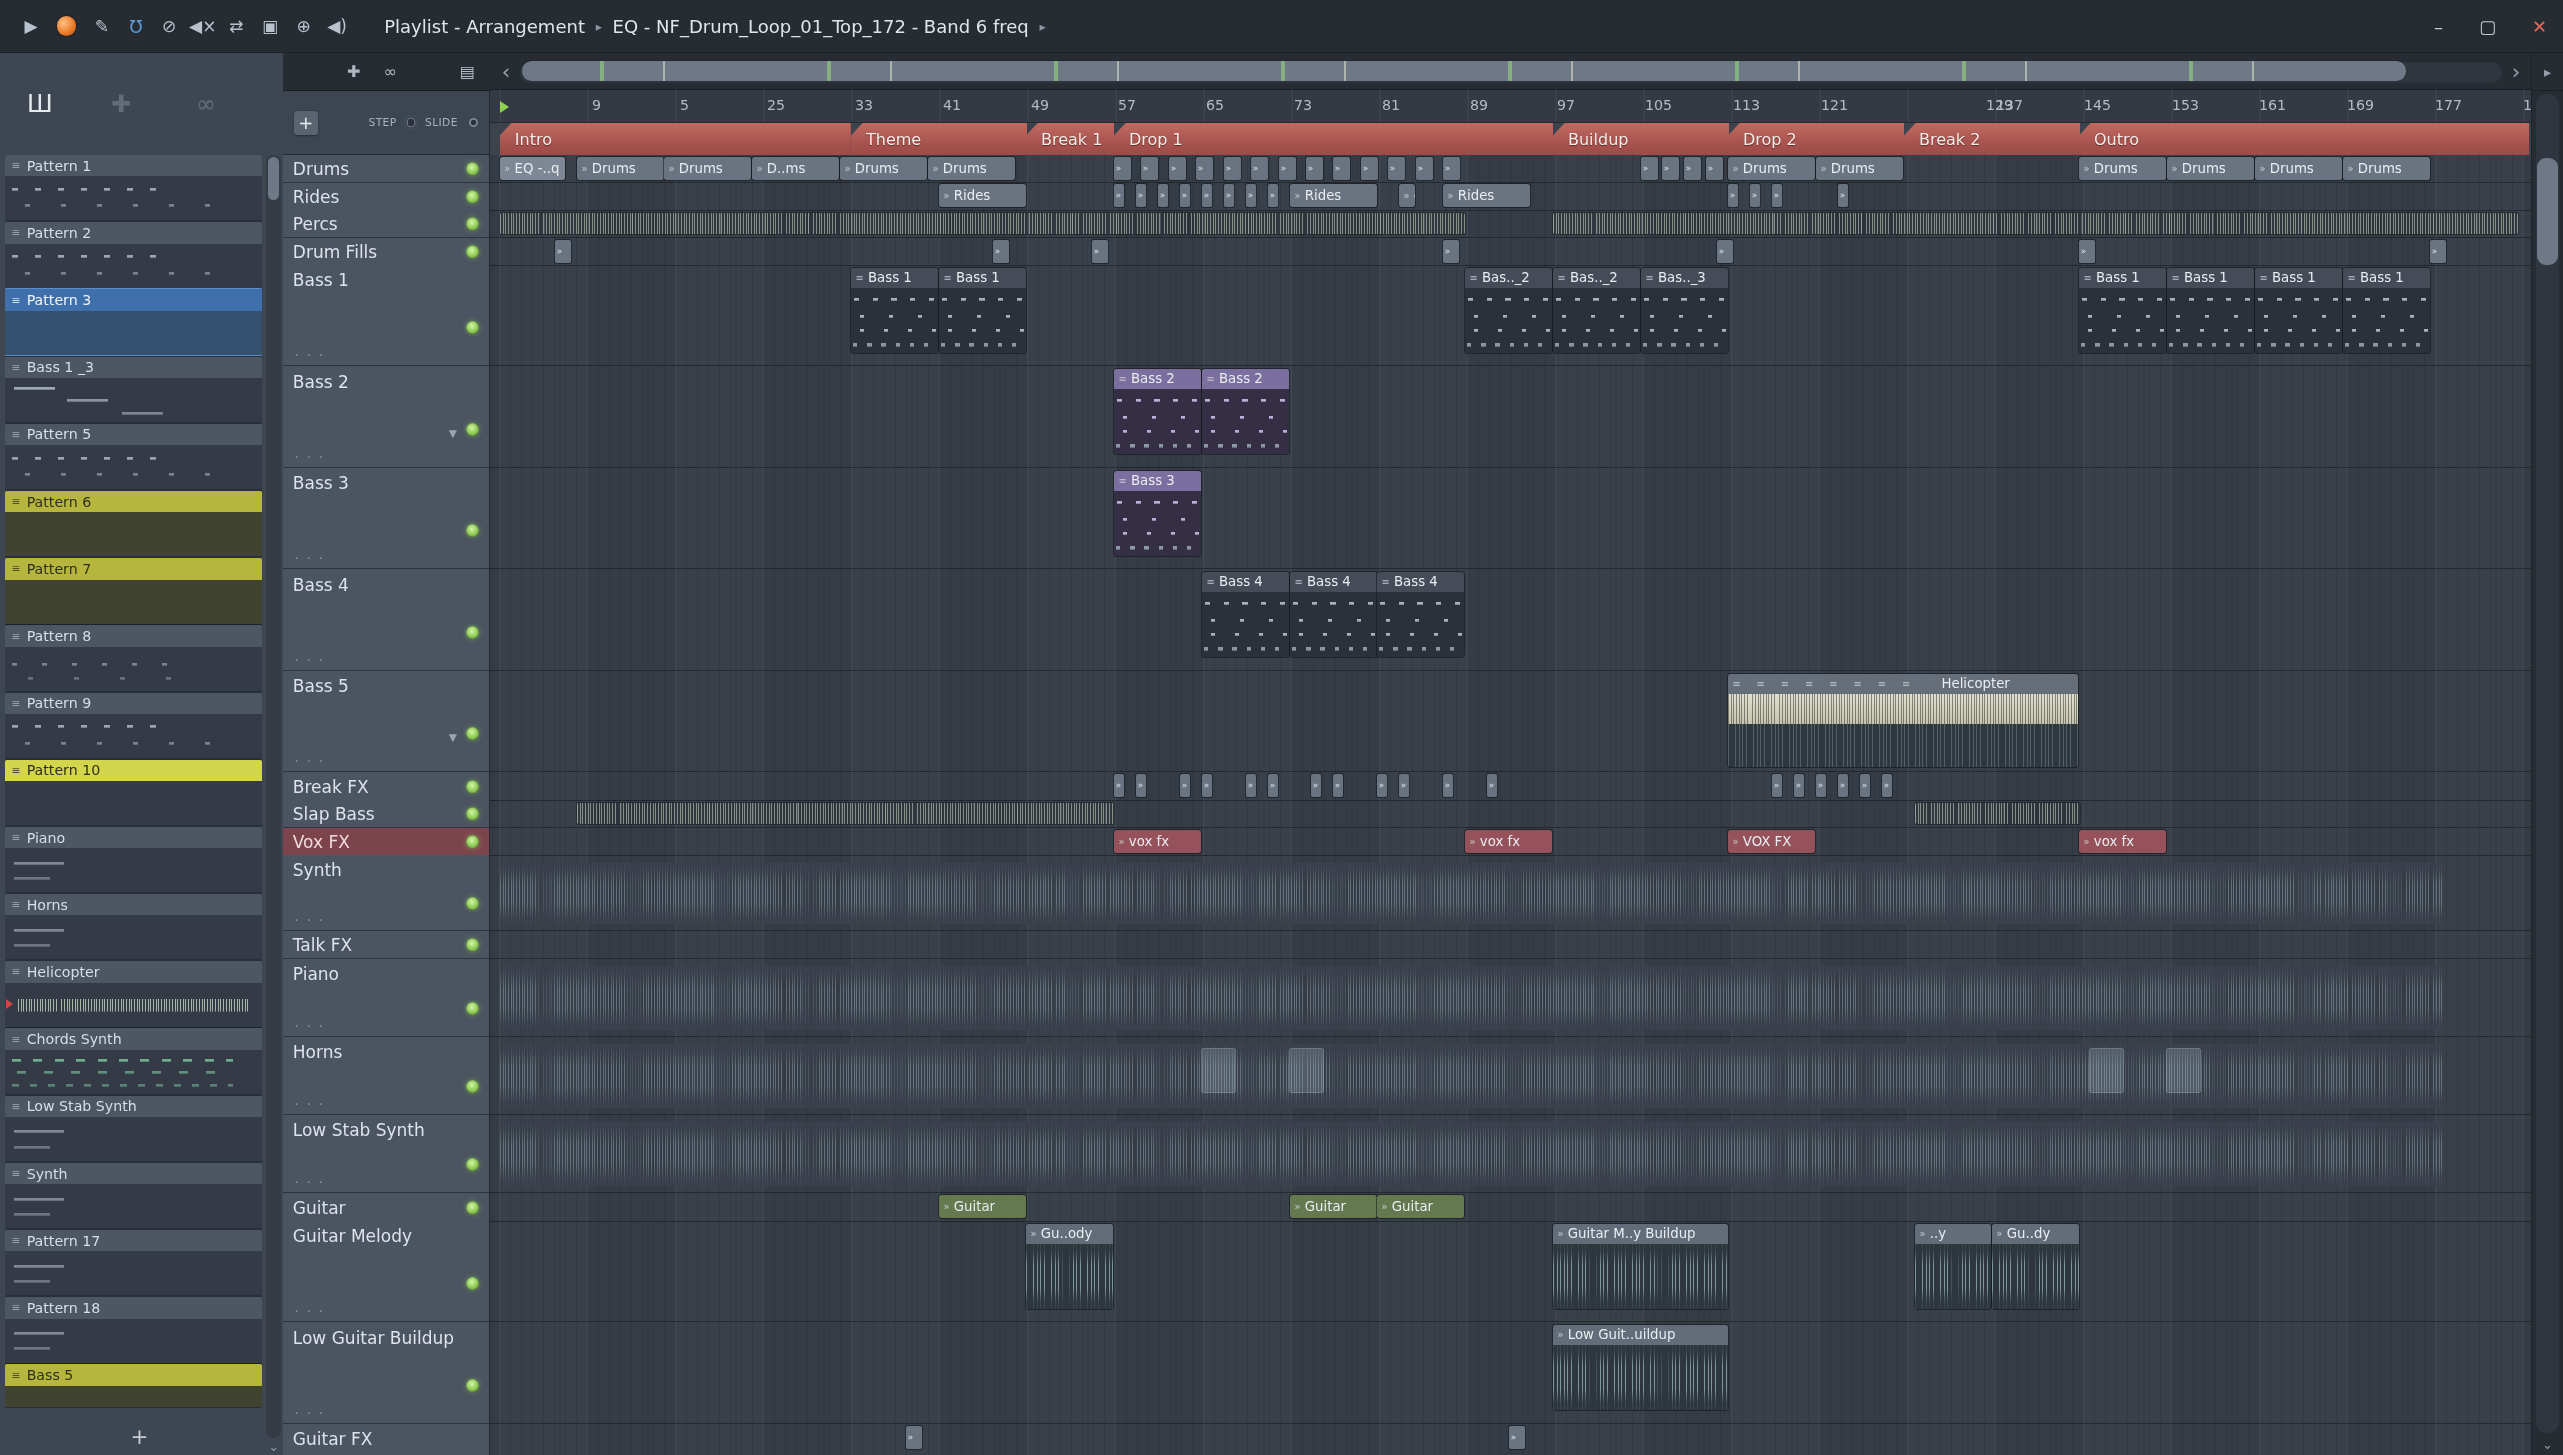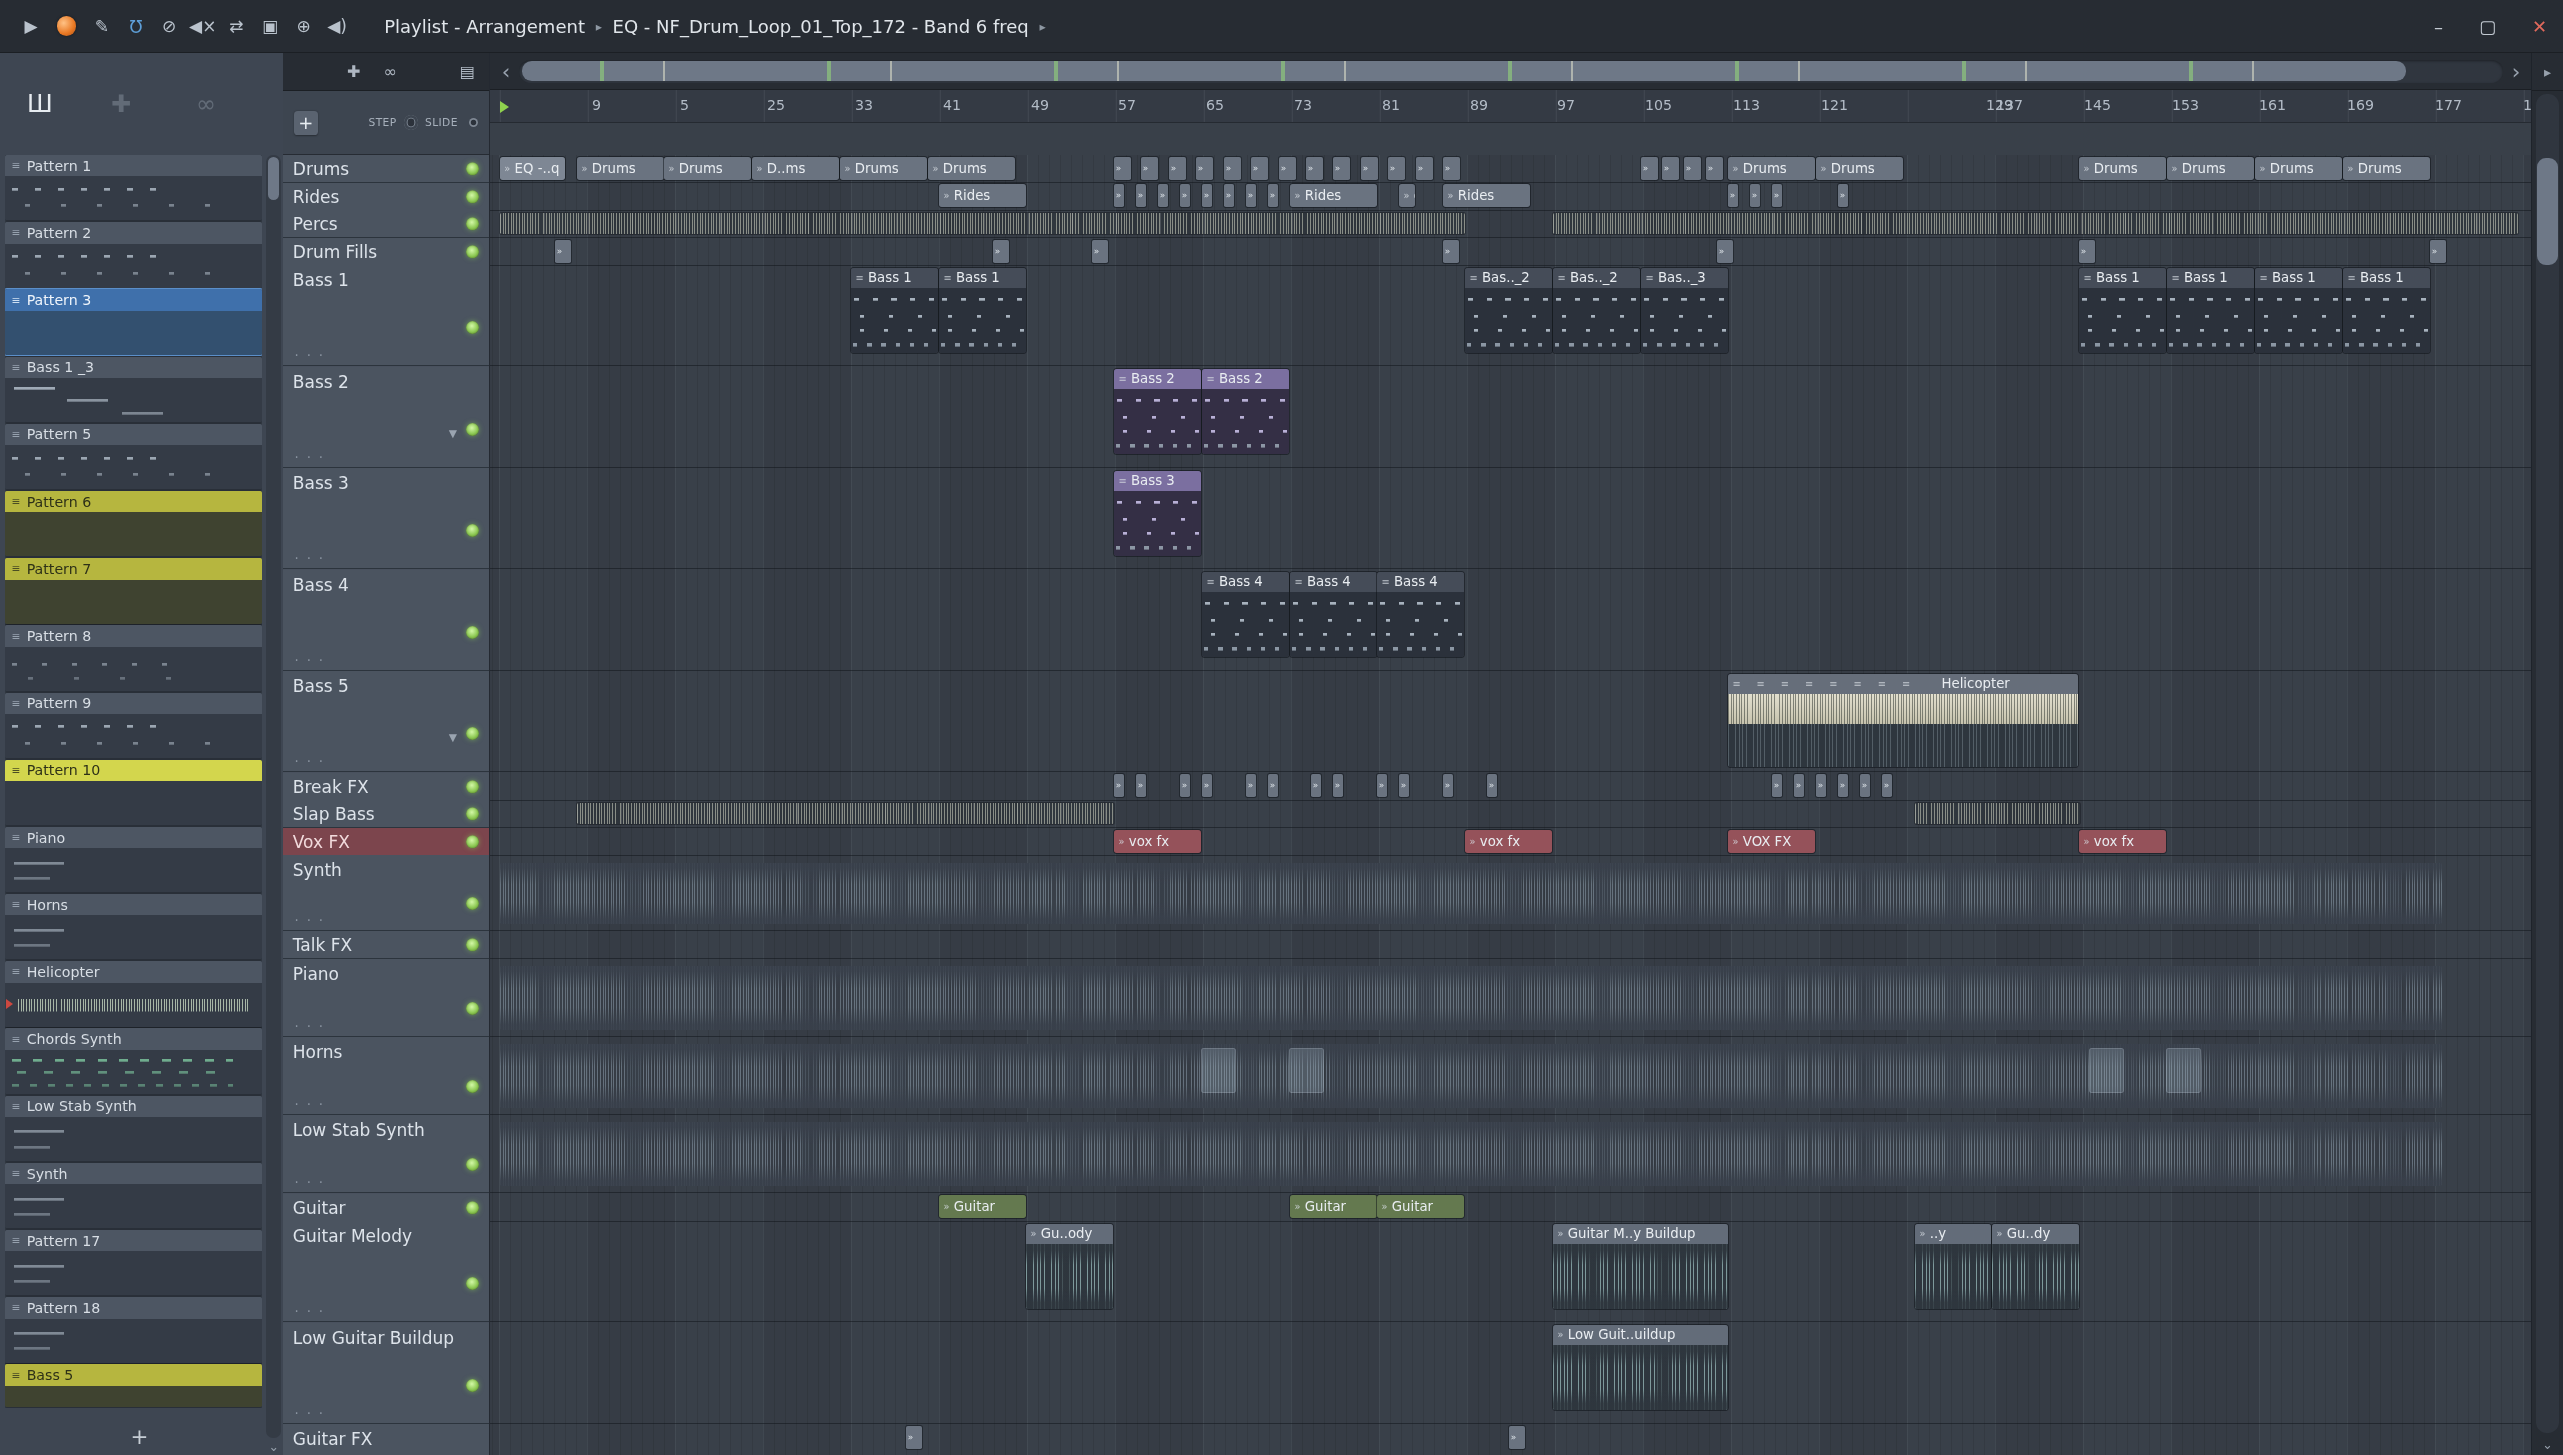--- a/index.html
+++ b/index.html
@@ -527,20 +527,30 @@
         <span class="rn" style="left: 1496px;">129</span>
         <span class="rn" style="left: 1506px;">137</span>
         <span class="rn" style="left: 1594px;">145</span>
         <span class="rn" style="left: 1682px;">153</span>
         <span class="rn" style="left: 1769px;">161</span>
         <span class="rn" style="left: 1857px;">169</span>
         <span class="rn" style="left: 1945px;">177</span>
         <span class="rn" style="left: 2033px;">185</span>
         <div class="playhead" style="left: 9.8px;"></div>
       </div>
+    <div id="ruler-sections">
+        <div class="section" style="left: 9.8px; width: 351px;">Intro</div>
+        <div class="section" style="left: 361px; width: 176px;">Theme</div>
+        <div class="section" style="left: 536px; width: 88px;">Break 1</div>
+        <div class="section" style="left: 624px; width: 439px;">Drop 1</div>
+        <div class="section" style="left: 1063px; width: 176px;">Buildup</div>
+        <div class="section" style="left: 1238px; width: 176px;">Drop 2</div>
+        <div class="section" style="left: 1414px; width: 176px;">Break 2</div>
+        <div class="section" style="left: 1589px; width: 450px;">Outro</div>
+      </div>
     <div id="grid">
       <div id="rows-layer">
           <div class="grid-row" style="top: 0px; height: 28px;"></div>
           <div class="grid-row" style="top: 28px; height: 28px;"></div>
           <div class="grid-row" style="top: 55px; height: 28px;"></div>
           <div class="grid-row" style="top: 83px; height: 28px;"></div>
           <div class="grid-row" style="top: 110px; height: 101px;"></div>
           <div class="grid-row" style="top: 212px; height: 101px;"></div>
           <div class="grid-row" style="top: 313px; height: 101px;"></div>
           <div class="grid-row" style="top: 415px; height: 101px;"></div>

